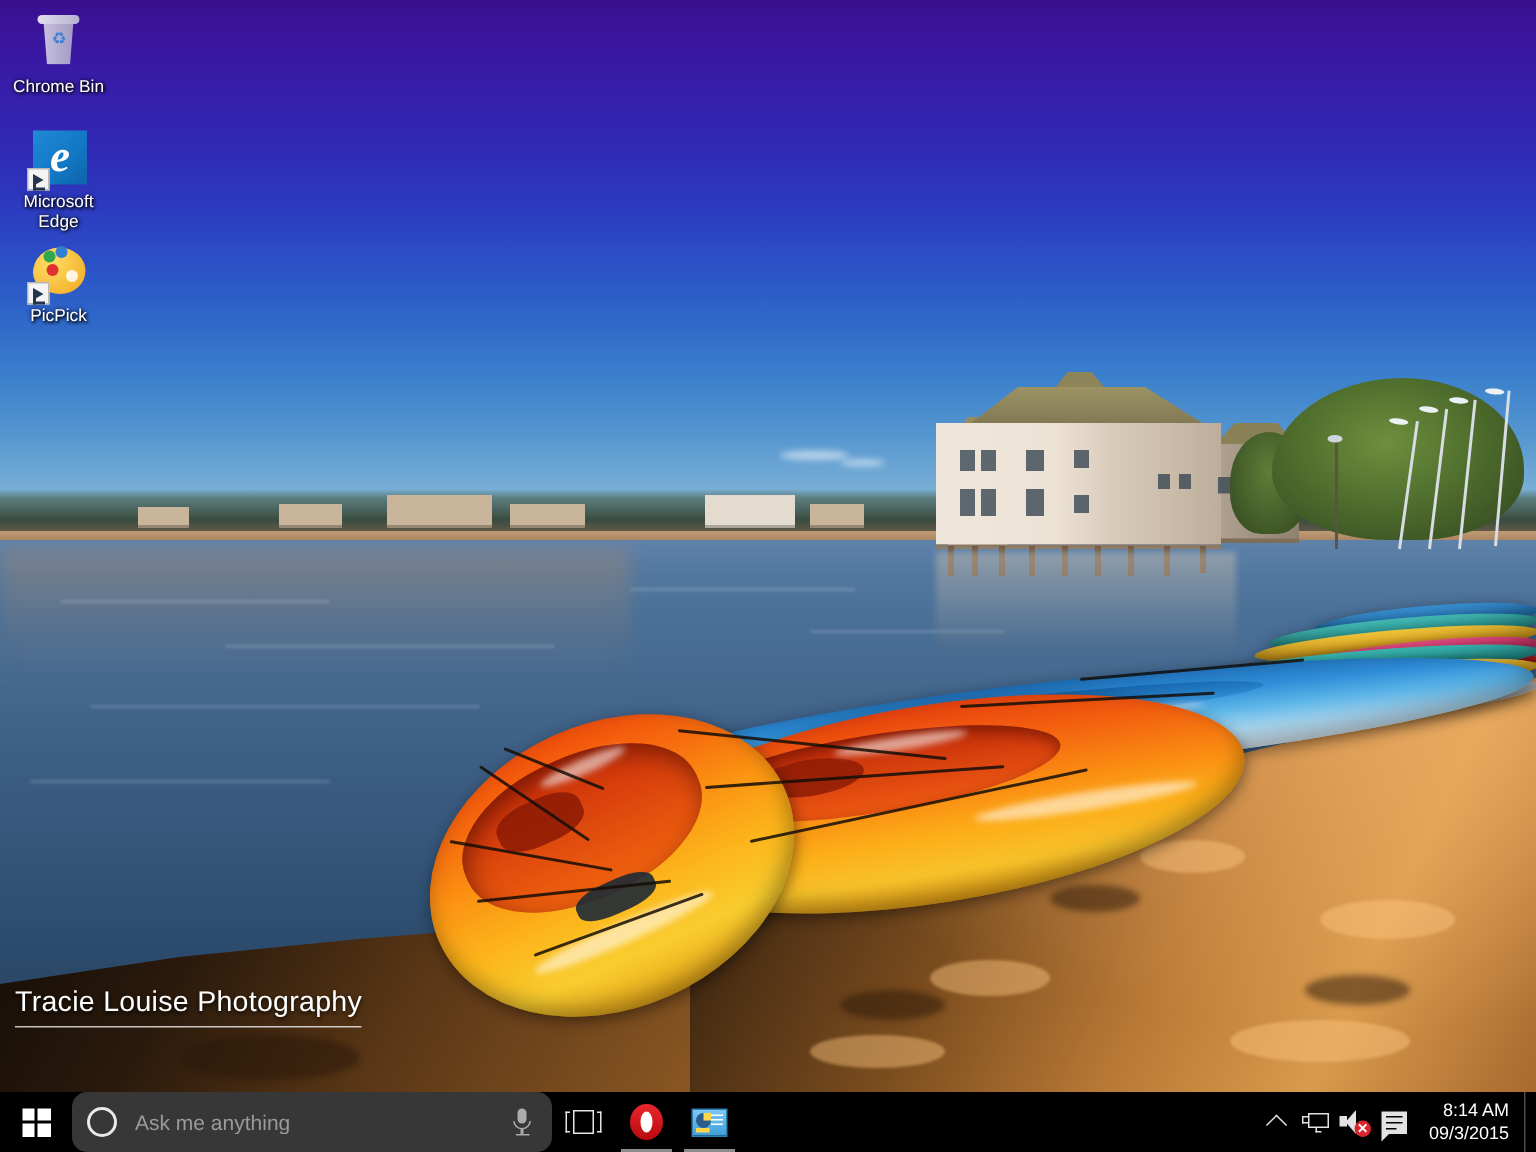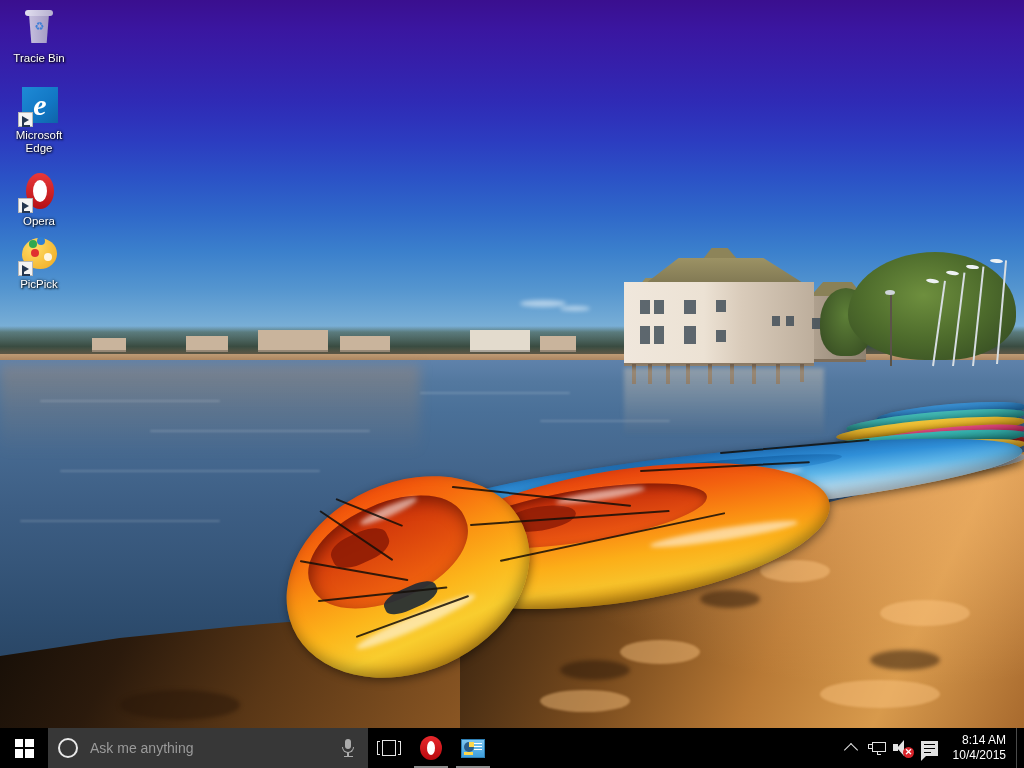--- a/index.html
+++ b/index.html
@@ -303,21 +303,21 @@
   }
   .win-logo {
     width: 19px; height: 19px;
     display: grid; grid-template-columns: 1fr 1fr; grid-template-rows: 1fr 1fr;
     gap: 2.2px;
   }
   .win-logo i { background: #ffffff; display: block; }
 
   #search-box {
     width: 320px; background: #373737; display: flex; align-items: center;
-    padding: 0 8px 0 10px; cursor: text;
+    padding: 0 8px 0 10px; cursor: text; border-radius: 10px;
   }
   .cortana-ring {
     width: 20px; height: 20px; border: 2.4px solid #e9e9e9;
     border-radius: 50%; flex: 0 0 auto;
   }
   #search-placeholder {
     flex: 1 1 auto; margin-left: 12px; font-size: 14px; color: #9a9a9a;
     white-space: nowrap; overflow: hidden;
   }
   .mic-icon {
@@ -619,53 +619,46 @@
     <div class="cord" style="left:300px;top:560px;width:110px;transform:rotate(10deg);"></div>
     <div class="cord" style="left:318px;top:600px;width:130px;transform:rotate(-6deg);"></div>
     <div class="cord" style="left:356px;top:636px;width:120px;transform:rotate(-20deg);"></div>
     <div class="cord" style="left:452px;top:486px;width:180px;transform:rotate(6deg);"></div>
     <div class="cord" style="left:470px;top:524px;width:200px;transform:rotate(-4deg);"></div>
     <div class="cord" style="left:500px;top:560px;width:230px;transform:rotate(-12deg);"></div>
     <div class="cord" style="left:640px;top:470px;width:170px;transform:rotate(-3deg);"></div>
     <div class="cord" style="left:720px;top:452px;width:150px;transform:rotate(-5deg);"></div>
 
     <div id="watermark">
+      <div class="wm-title">Tracie Louise Photography</div>
       <div class="wm-rule"></div>
     </div>
   </div>
 
   <div id="desktop-icons">
 
     <div class="d-icon" style="margin-top:4px;">
       <div class="glyph">
         <div class="rb-body"></div>
         <div class="rb-lid"></div>
         <div class="rb-rec">♻</div>
       </div>
-      <div class="lbl">Tracie Bin</div>
+      <div class="lbl">Chrome Bin</div>
     </div>
 
     <div class="d-icon" style="margin-top:14px;">
       <div class="glyph">
         <div class="edge-sq"></div>
         <div class="edge-e">e</div>
         <div class="shortcut-arrow"></div>
       </div>
       <div class="lbl">Microsoft Edge</div>
     </div>
 
 
-    <div class="d-icon" style="margin-top:10px;">
-      <div class="glyph">
-        <div class="op-o"></div>
-        <div class="op-inner"></div>
-        <div class="shortcut-arrow"></div>
-      </div>
-      <div class="lbl">Opera</div>
-    </div>
 
     <div class="d-icon" style="">
       <div class="glyph">
         <div class="pp-pal"></div>
         <div class="pp-hole"></div>
         <div class="pp-dot" style="left:11px;top:6px;background:#2fa84f;"></div>
         <div class="pp-dot" style="left:19px;top:3px;background:#2f7fd4;"></div>
         <div class="pp-dot" style="left:13px;top:15px;background:#e03030;"></div>
         <div class="shortcut-arrow"></div>
       </div>
@@ -745,19 +738,19 @@
       <div class="tray-ico">
         <div class="ac-icon">
           <div class="l" style="top:3px;width:11px;"></div>
           <div class="l" style="top:7px;width:11px;"></div>
           <div class="l" style="top:11px;width:7px;"></div>
         </div>
       </div>
 
       <div id="clock">
         <div>8:14 AM</div>
-        <div>10/4/2015</div>
+        <div>09/3/2015</div>
       </div>
 
       <div id="show-desktop"></div>
     </div>
   </div>
 </div>
 
 </body></html>

